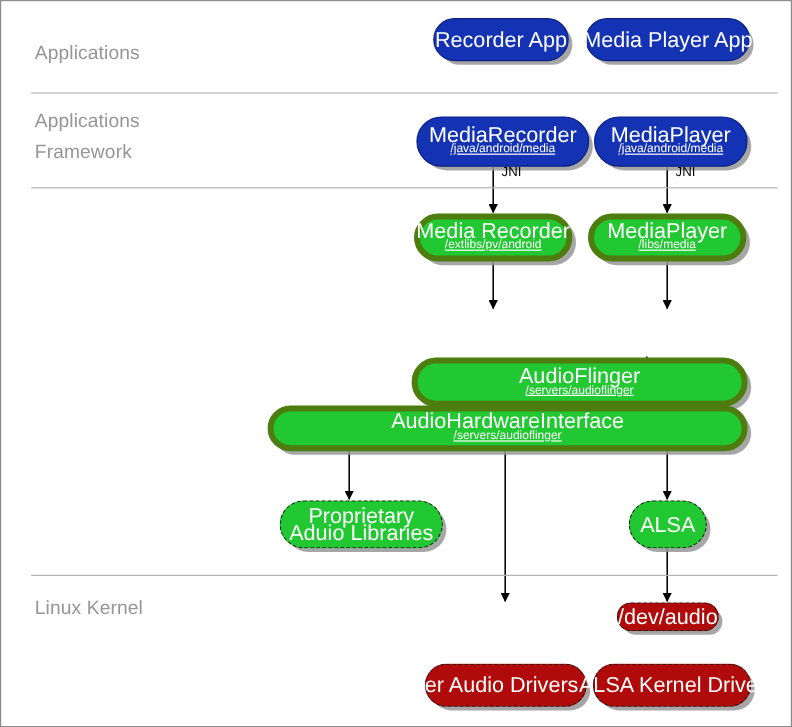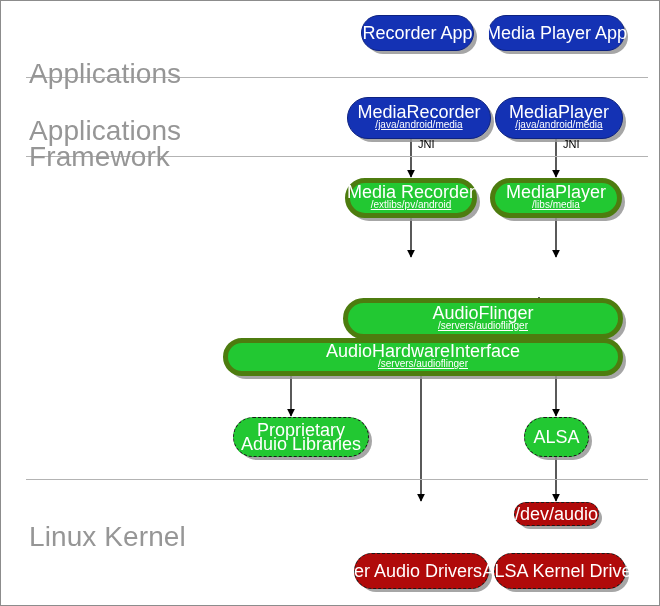--- a/index.html
+++ b/index.html
@@ -23,26 +23,25 @@
     position:absolute;
     height:1px;
     background:#b3b3b3;
     z-index:2;
   }
 
   
   .layer-label{
     position:absolute;
     color:#969696;
-    font-size:28px;
+    font-size:16px;
     line-height:26px;
     white-space:pre;
     z-index:3;
     letter-spacing:.1px;
-    margin-top:29px;
   }
 
   
   .node{
     position:absolute;
     box-sizing:border-box;
     display:flex;
     flex-direction:column;
     align-items:center;
     justify-content:center;

